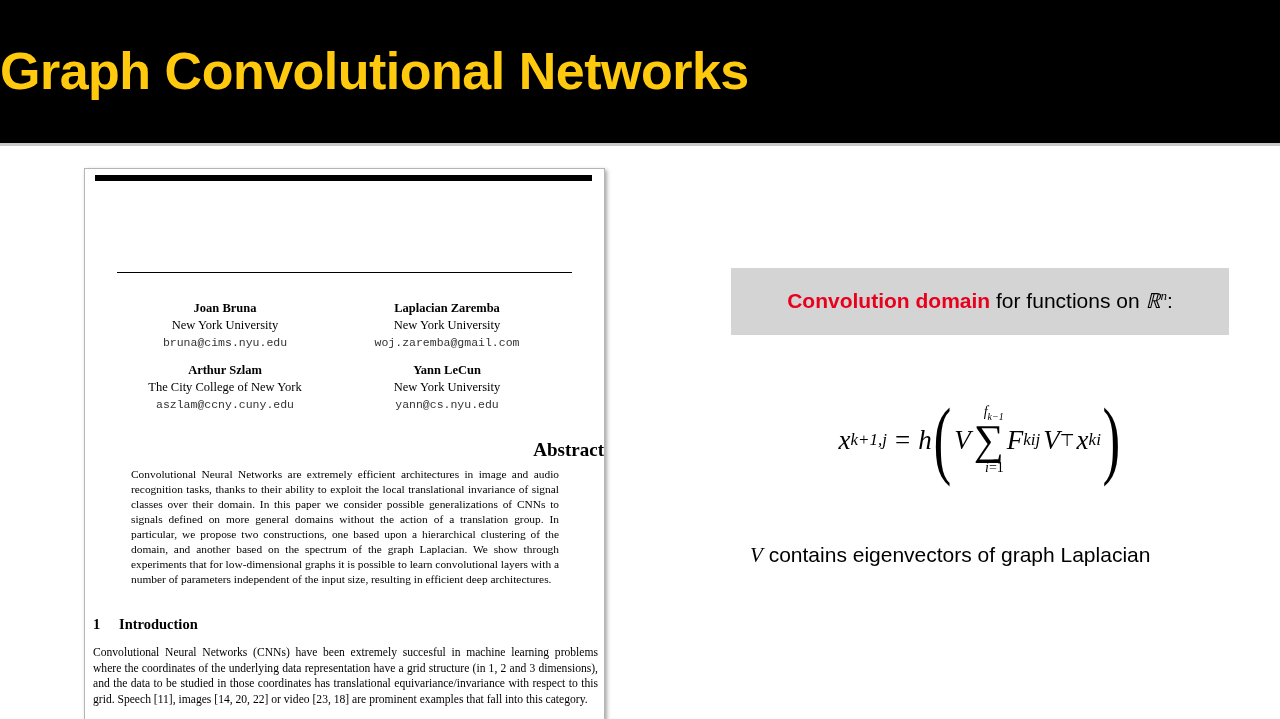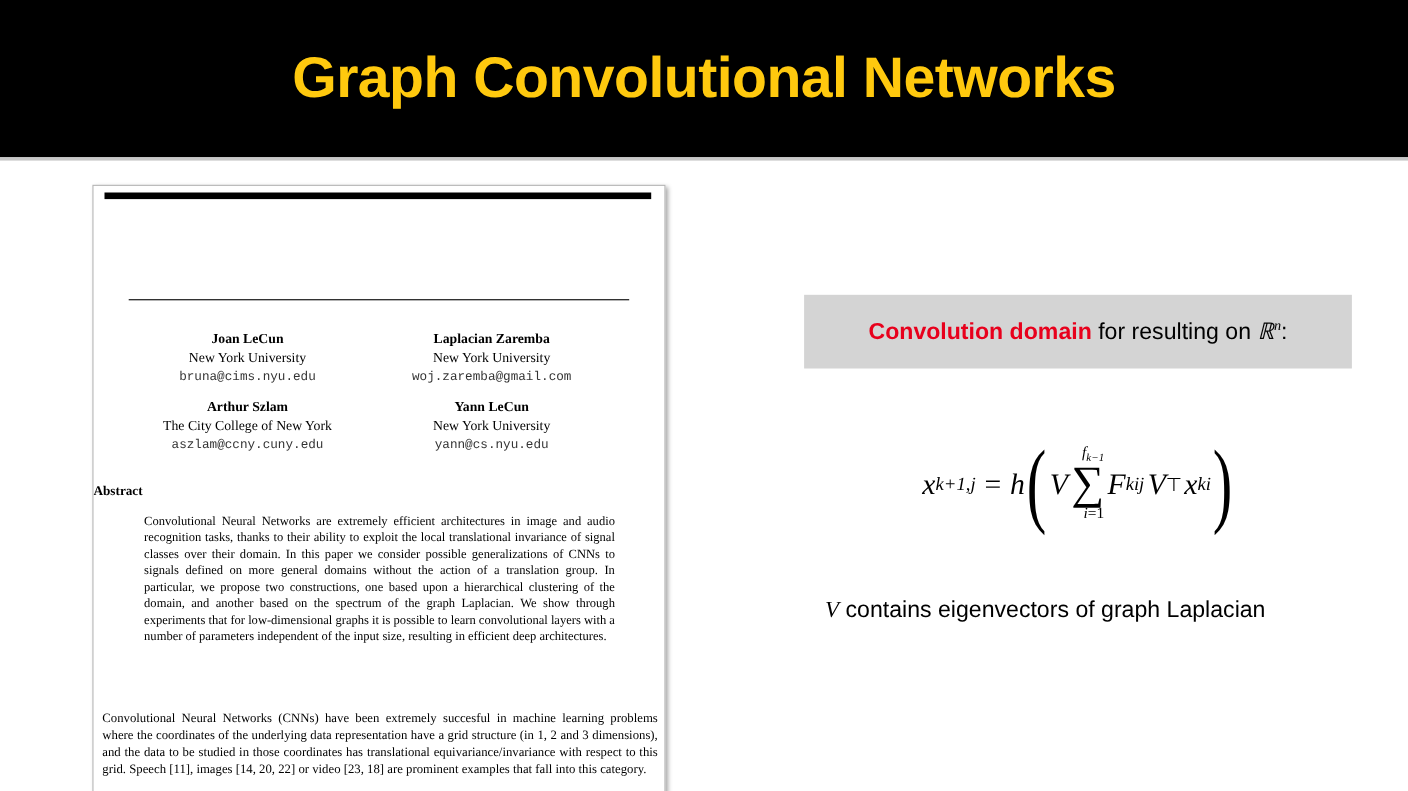--- a/index.html
+++ b/index.html
@@ -17,21 +17,21 @@
 
   
   #title-banner {
     position: absolute;
     left: 0; top: 0;
     width: 1280px;
     height: 143px;
     background: #000000;
     display: flex;
     align-items: center;
-    justify-content: center;
+    justify-content: flex-start;
   }
   #title-text {
     color: #FFC90E;
     font-size: 52px;
     font-weight: bold;
     letter-spacing: -0.5px;
     line-height: 1.1;
     text-align: center;
   }
   #banner-rule {
@@ -101,22 +101,22 @@
   }
   #author-1 { left: 40px;  top: 131px; }
   #author-2 { left: 262px; top: 131px; }
   #author-3 { left: 40px;  top: 193px; }
   #author-4 { left: 262px; top: 193px; }
 
   #abstract-heading {
     position: absolute;
     left: 0; top: 270px;
     width: 519px;
-    text-align: left;
-    font-size: 12px;
+    text-align: right;
+    font-size: 19px;
     font-weight: bold;
   }
   #abstract-body {
     position: absolute;
     left: 46px; top: 298px;
     width: 428px;
     font-size: 11.4px;
     line-height: 1.32;
     text-align: justify;
   }
@@ -220,21 +220,21 @@
   <div id="title-text">Graph Convolutional Networks</div>
 </div>
 <div id="banner-rule"></div>
 
 <div id="paper-card">
   <div id="paper-topbar"></div>
 
   <div id="paper-title-rule"></div>
 
   <div class="author-block" id="author-1">
-    <div class="author-name">Joan LeCun</div>
+    <div class="author-name">Joan Bruna</div>
     <div class="author-aff">New York University</div>
     <div class="author-email">bruna@cims.nyu.edu</div>
   </div>
   <div class="author-block" id="author-2">
     <div class="author-name">Laplacian Zaremba</div>
     <div class="author-aff">New York University</div>
     <div class="author-email">woj.zaremba@gmail.com</div>
   </div>
   <div class="author-block" id="author-3">
     <div class="author-name">Arthur Szlam</div>
@@ -243,26 +243,29 @@
   </div>
   <div class="author-block" id="author-4">
     <div class="author-name">Yann LeCun</div>
     <div class="author-aff">New York University</div>
     <div class="author-email">yann@cs.nyu.edu</div>
   </div>
 
   <div id="abstract-heading">Abstract</div>
   <div id="abstract-body">Convolutional Neural Networks are extremely efficient architectures in image and audio recognition tasks, thanks to their ability to exploit the local translational invariance of signal classes over their domain. In this paper we consider possible generalizations of CNNs to signals defined on more general domains without the action of a translation group. In particular, we propose two constructions, one based upon a hierarchical clustering of the domain, and another based on the spectrum of the graph Laplacian. We show through experiments that for low-dimensional graphs it is possible to learn convolutional layers with a number of parameters independent of the input size, resulting in efficient deep architectures.</div>
 
+  <div id="section-heading">
+    <span id="section-num">1</span><span>Introduction</span>
+  </div>
   <div id="intro-body">Convolutional Neural Networks (CNNs) have been extremely succesful in machine learning problems where the coordinates of the underlying data representation have a grid structure (in 1, 2 and 3 dimensions), and the data to be studied in those coordinates has translational equivariance/invariance with respect to this grid. Speech [11], images [14, 20, 22] or video [23, 18] are prominent examples that fall into this category.</div>
 </div>
 
 <div id="theorem-box">
   <div id="theorem-line1">
-    <span id="theorem-kw">Convolution domain</span><span> for resulting on </span><span class="serif-i">ℝ</span><sup class="serif-i" style="font-size:13px">n</sup><span>:</span>
+    <span id="theorem-kw">Convolution domain</span><span> for functions on </span><span class="serif-i">ℝ</span><sup class="serif-i" style="font-size:13px">n</sup><span>:</span>
   </div>
 </div>
 
 <div id="formula">
   <div class="math-row">
     <span class="math-it">x</span>
       <span class="sub">k+1,j</span>
     <span style="margin:0 8px">=</span>
     <span class="math-it">h</span>
     <span class="paren">(</span>

